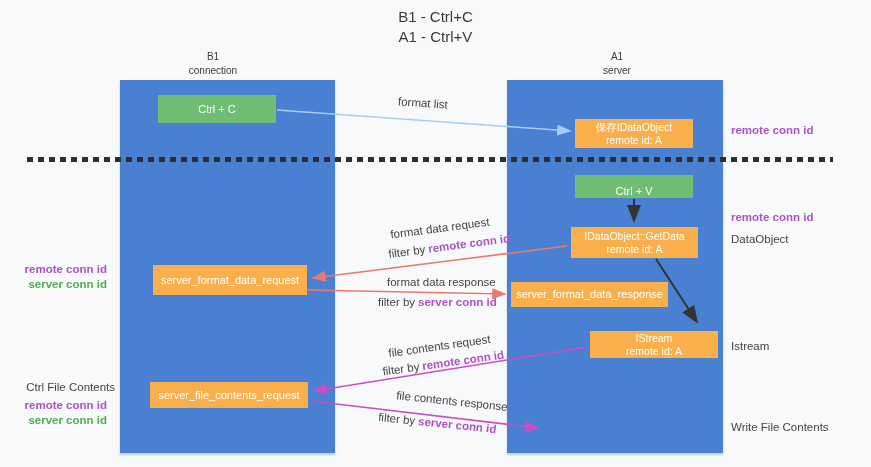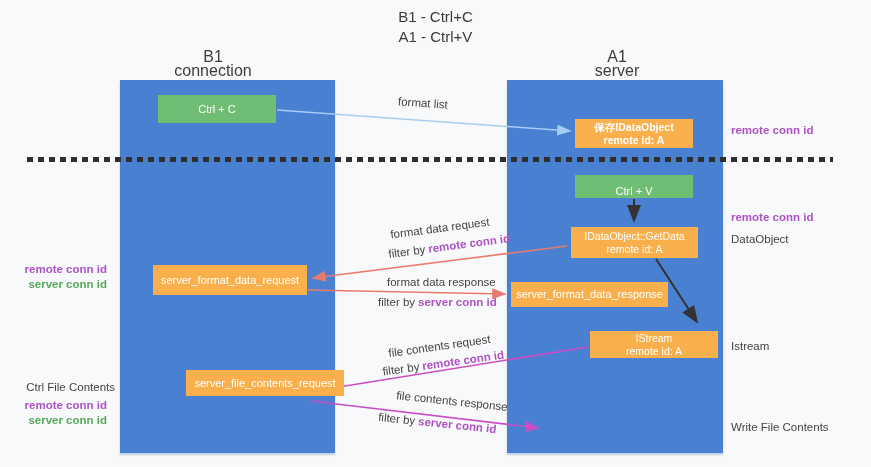--- a/index.html
+++ b/index.html
@@ -1,21 +1,21 @@
 <!DOCTYPE html>
 <html><head>
 <meta charset="utf-8">
 <style>
   html,body{margin:0;padding:0;}
   body{font-family:"Liberation Sans", sans-serif; background:#f1f3f4;}
   #stage{position:relative;width:871px;height:467px;background:#f8f9fa;overflow:hidden;}
 
   .title{position:absolute;left:0;top:7px;width:871px;text-align:center;
          font-size:15px;color:#3a3a3a;line-height:20px;}
-  .col-head{position:absolute;text-align:center;font-size:16px;color:#3c3c3c;line-height:14px;width:120px;}
+  .col-head{position:absolute;text-align:center;font-size:10px;color:#3c3c3c;line-height:14px;width:120px;}
 
   .lifeline{position:absolute;background:#4a80d2;box-shadow:0 2px 2px rgba(120,150,200,.45);}
 
   .node{position:absolute;display:flex;flex-direction:column;align-items:center;justify-content:center;
         color:#ffffff;text-align:center;font-size:11px;line-height:13px;}
   .green{background:#6fbe74;}
   .orange{background:#f9af4b;}
 
   .lbl{position:absolute;font-size:11.5px;color:#444;white-space:nowrap;}
   .lbl.rot{transform-origin:center center;}
@@ -74,21 +74,21 @@
     <line x1="567" y1="246" x2="313" y2="278" stroke="#e87a70" stroke-width="1.6" marker-end="url(#m-red)"></line>
     <line x1="308" y1="290" x2="505" y2="294" stroke="#e87a70" stroke-width="1.6" marker-end="url(#m-red)"></line>
     <line x1="588" y1="347" x2="314" y2="391" stroke="#ca4fc6" stroke-width="1.6" marker-end="url(#m-mag)"></line>
     <line x1="311" y1="401" x2="538" y2="428" stroke="#ca4fc6" stroke-width="1.6" marker-end="url(#m-mag)"></line>
   </svg>
 
   <div class="node green" style="left:158px;top:95px;width:118px;height:28px;">
     <span>Ctrl + C</span>
   </div>
 
-  <div class="node orange" style="left:575px;top:119px;width:118px;height:29px;font-size:10.5px;font-weight:bold;">
+  <div class="node orange" style="left:575px;top:119px;width:118px;height:29px;font-size:10.5px;">
     <span>保存IDataObject</span>
     <span>remote id: A</span>
   </div>
 
   <div class="node green" style="left:575px;top:175px;width:118px;height:23px;justify-content:flex-end;">
     <span>Ctrl + V</span>
   </div>
 
   <div class="node orange" style="left:571px;top:227px;width:127px;height:31px;font-size:10.5px;">
     <span>IDataObject::GetData</span>
@@ -101,21 +101,21 @@
 
   <div class="node orange" style="left:511px;top:282px;width:157px;height:25px;">
     <span>server_format_data_response</span>
   </div>
 
   <div class="node orange" style="left:590px;top:331px;width:128px;height:27px;font-size:10.5px;">
     <span>IStream</span>
     <span>remote id: A</span>
   </div>
 
-  <div class="node orange" style="left:150px;top:370px;width:158px;height:26px;margin-left:36px;">
+  <div class="node orange" style="left:150px;top:382px;width:158px;height:26px;">
     <span>server_file_contents_request</span>
   </div>
 
 
   <div class="lbl rot" style="left:398px;top:97px;transform:rotate(4deg);">format list</div>
 
   <div class="lbl rot" style="left:390px;top:222px;transform:rotate(-7.5deg);">format data request</div>
   <div class="lbl rot" style="left:388px;top:240px;transform:rotate(-7.5deg);">
     <span class="filter-gap">filter by</span><span class="purple">remote conn id</span>
   </div>

